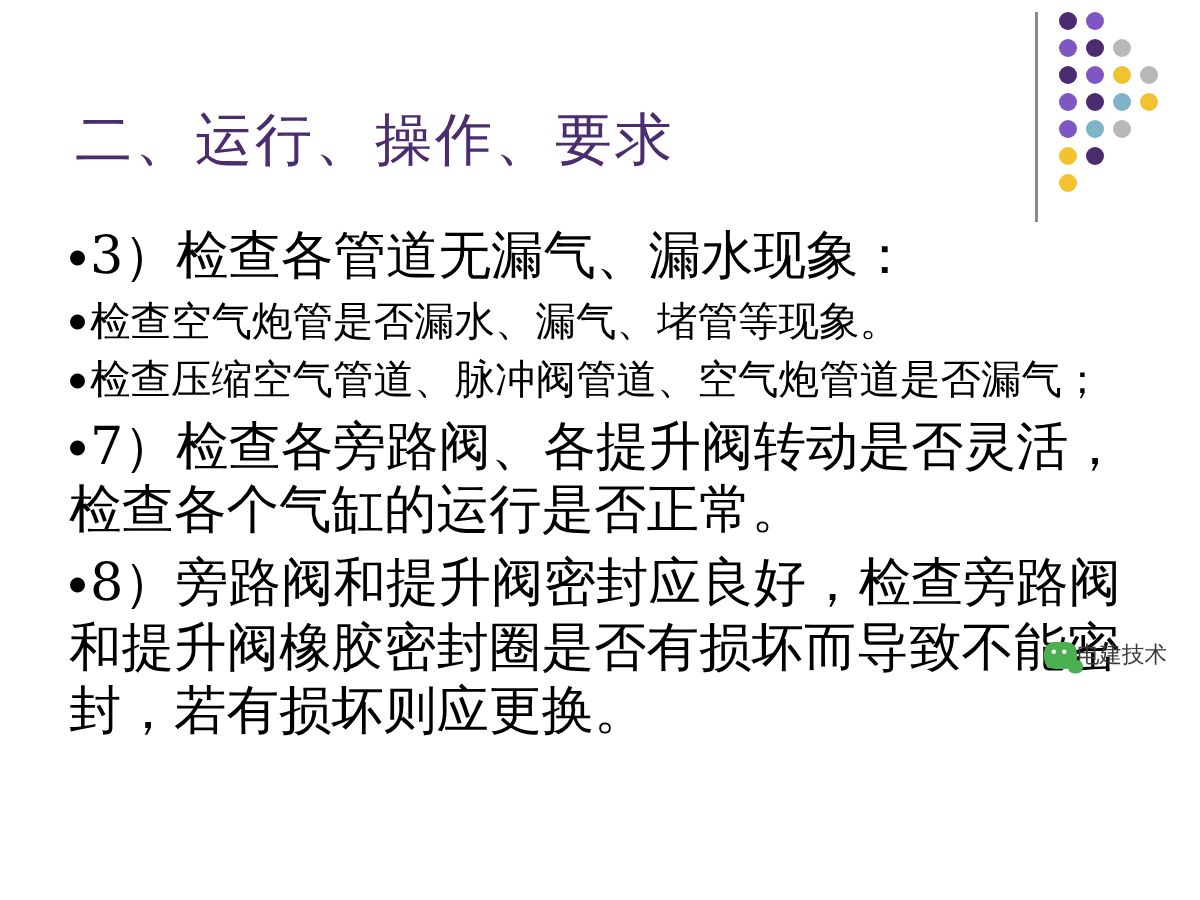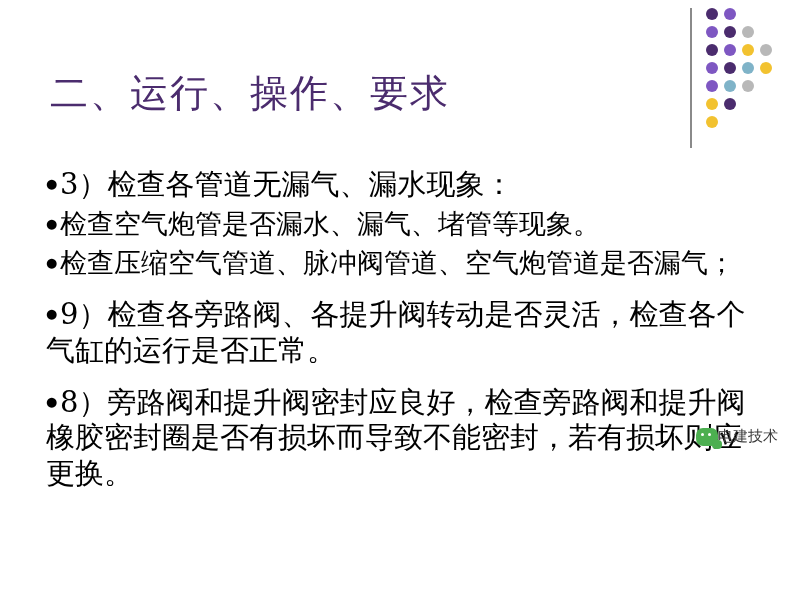--- a/index.html
+++ b/index.html
@@ -79,22 +79,21 @@
     vertical-align: middle;
     color: #000;
   }
   .para .bullet::before {
     content: "\25CF";
     font-size: 13px;
     position: relative;
     top: -3px;
   }
   .p-big {
-    font-size: 29px;
-    margin-top: 17px;
+    font-size: 35px;
   }
   .p-mid {
     font-size: 27px;
   }
   .p-block {
     margin-bottom: 6px;
   }
   .txt {
     display: inline;
   }
@@ -188,21 +187,21 @@
 
     <div class="para p-mid p-block">
       <span class="bullet"></span><span class="txt">检查空气炮管是否漏水、漏气、堵管等现象。</span>
     </div>
 
     <div class="para p-mid p-block">
       <span class="bullet"></span><span class="txt">检查压缩空气管道、脉冲阀管道、空气炮管道是否漏气；</span>
     </div>
 
     <div class="para p-big p-block">
-      <span class="bullet"></span><span class="txt">9）检查各旁路阀、各提升阀转动是否灵活，检查各个气缸的运行是否正常。</span>
+      <span class="bullet"></span><span class="txt">7）检查各旁路阀、各提升阀转动是否灵活，检查各个气缸的运行是否正常。</span>
     </div>
 
     <div class="para p-big p-block">
       <span class="bullet"></span><span class="txt">8）旁路阀和提升阀密封应良好，检查旁路阀和提升阀橡胶密封圈是否有损坏而导致不能密封，若有损坏则应更换。</span>
     </div>
 
   </div>
 
   <div class="footer">
     <span class="wechat-icon">

